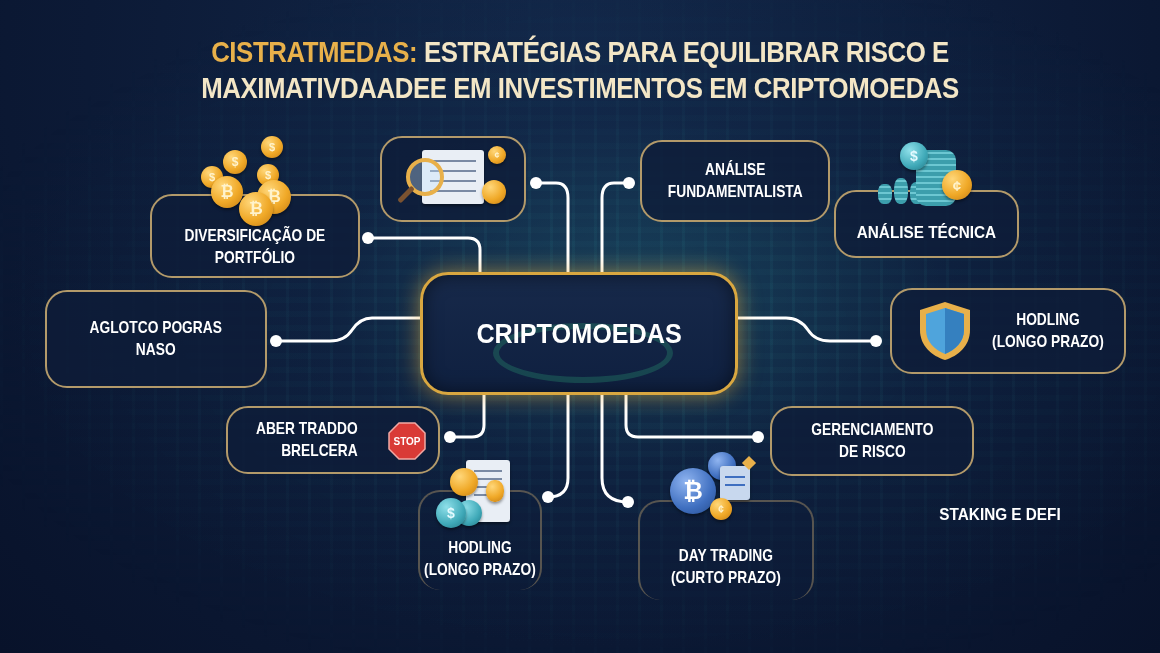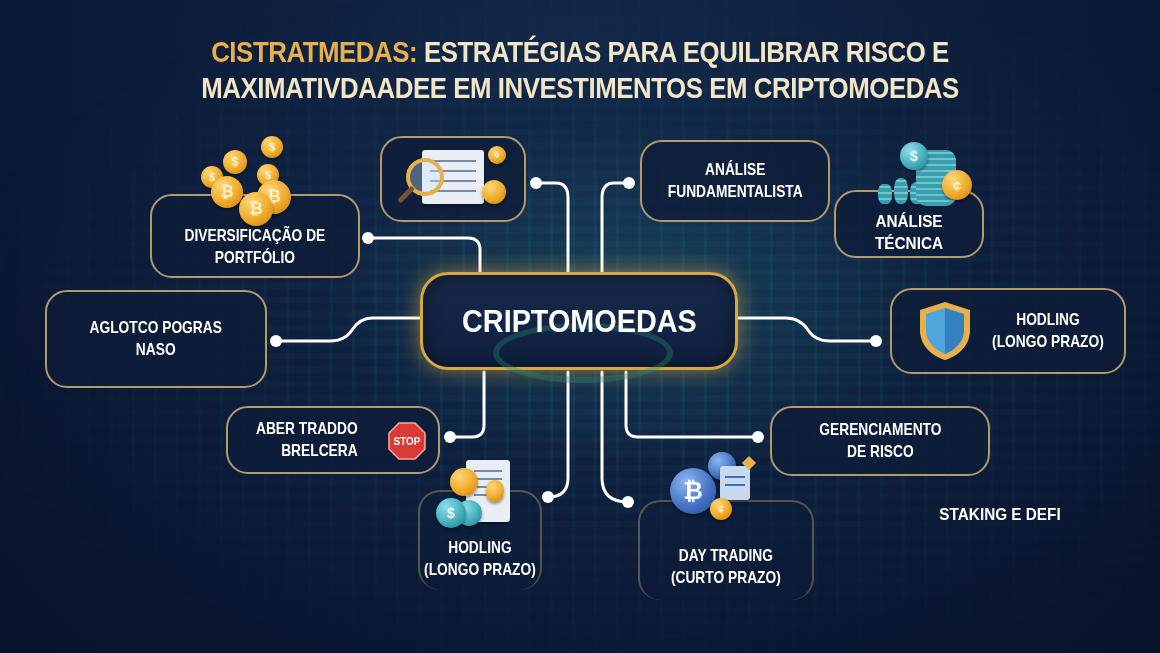--- a/index.html
+++ b/index.html
@@ -28,26 +28,26 @@
   .node {
     position:absolute; box-sizing:border-box;
     border:2px solid #b39a6a; border-radius:22px;
     background:rgba(14,28,56,0.78);
     display:flex; align-items:center; justify-content:center; text-align:center;
     color:#ffffff; font-weight:bold; font-size:17px; line-height:22px;
   }
   .node span { display:block; transform:scaleX(0.9); }
   .node.soft { border-color:rgba(179,154,106,0.45); }
   .center {
-    position:absolute; left:420px; top:272px; width:318px; height:98px; box-sizing:border-box;
+    position:absolute; left:420px; top:272px; width:318px; height:123px; box-sizing:border-box;
     border:3px solid #d9a740; border-radius:28px;
     background:linear-gradient(180deg,#17294a 0%,#0f2040 100%);
     box-shadow:0 0 22px rgba(240,180,60,0.55), inset 0 0 18px rgba(0,0,0,0.5);
     display:flex; align-items:center; justify-content:center;
-    color:#ffffff; font-weight:bold; font-size:32px;
+    color:#ffffff; font-weight:bold; font-size:28px;
   }
   .center .emblem {
     position:absolute; left:70px; top:48px; width:180px; height:60px; border-radius:50%;
     border:6px solid rgba(40,140,110,0.35); box-sizing:border-box;
   }
   .center span.t { position:relative; transform:scaleX(0.9); display:block; }
   .icon { position:absolute; }
   .coin {
     position:absolute; border-radius:50%;
     background:radial-gradient(circle at 35% 30%, #ffd77a 0%, #f0a928 55%, #c57d12 100%);
@@ -141,21 +141,21 @@
   </div>
 </div>
 
 <div class="node" style="left:640px;top:140px;width:190px;height:82px;">
   <span>
     <span>ANÁLISE</span>
     <span>FUNDAMENTALISTA</span>
   </span>
 </div>
 
-<div class="node" style="left:834px;top:190px;width:150px;height:68px;">
+<div class="node" style="left:834px;top:190px;width:185px;height:68px;">
   <span style="margin-top:18px;">ANÁLISE TÉCNICA</span>
 </div>
 <div class="icon" style="left:870px;top:140px;width:110px;height:70px;">
   <div class="stack-teal" style="left:8px;top:44px;width:14px;height:20px;"></div>
   <div class="stack-teal" style="left:24px;top:38px;width:14px;height:26px;"></div>
   <div class="stack-teal" style="left:40px;top:42px;width:14px;height:22px;"></div>
   <div class="stack-teal" style="left:56px;top:48px;width:14px;height:16px;"></div>
   <div class="stack-teal" style="left:46px;top:10px;width:40px;height:56px;border-radius:10px;"></div>
   <div class="coin teal" style="left:30px;top:2px;width:28px;height:28px;font-size:14px;">$</div>
   <div class="coin" style="left:72px;top:30px;width:30px;height:30px;font-size:15px;">¢</div>
@@ -224,21 +224,21 @@
   <div class="coin blue" style="left:44px;top:0;width:28px;height:28px;"></div>
   <div class="doc" style="left:56px;top:14px;width:30px;height:34px;background:#c8d8ee;">
       <i style="top:10px;left:5px;right:5px;background:#3f6fc0;"></i>
       <i style="top:18px;left:5px;right:5px;background:#3f6fc0;"></i>
     </div>
   <div class="coin blue" style="left:6px;top:16px;width:46px;height:46px;font-size:24px;">₿</div>
   <div class="coin" style="left:46px;top:46px;width:22px;height:22px;font-size:10px;">¢</div>
   <div style="position:absolute;left:80px;top:6px;width:10px;height:10px;background:#e8b04a;transform:rotate(45deg);"></div>
 </div>
 
-<div class="node" style="left:770px;top:406px;width:220px;height:70px;">
+<div class="node" style="left:770px;top:406px;width:204px;height:70px;">
   <span>
     <span>GERENCIAMENTO</span>
     <span>DE RISCO</span>
   </span>
 </div>
 
 <div style="position:absolute;left:920px;top:504px;width:160px;text-align:center;color:#ffffff;font-weight:bold;font-size:17px;line-height:22px;">
   <span style="display:block;transform:scaleX(0.9);">STAKING E DEFI</span>
 </div>
 

